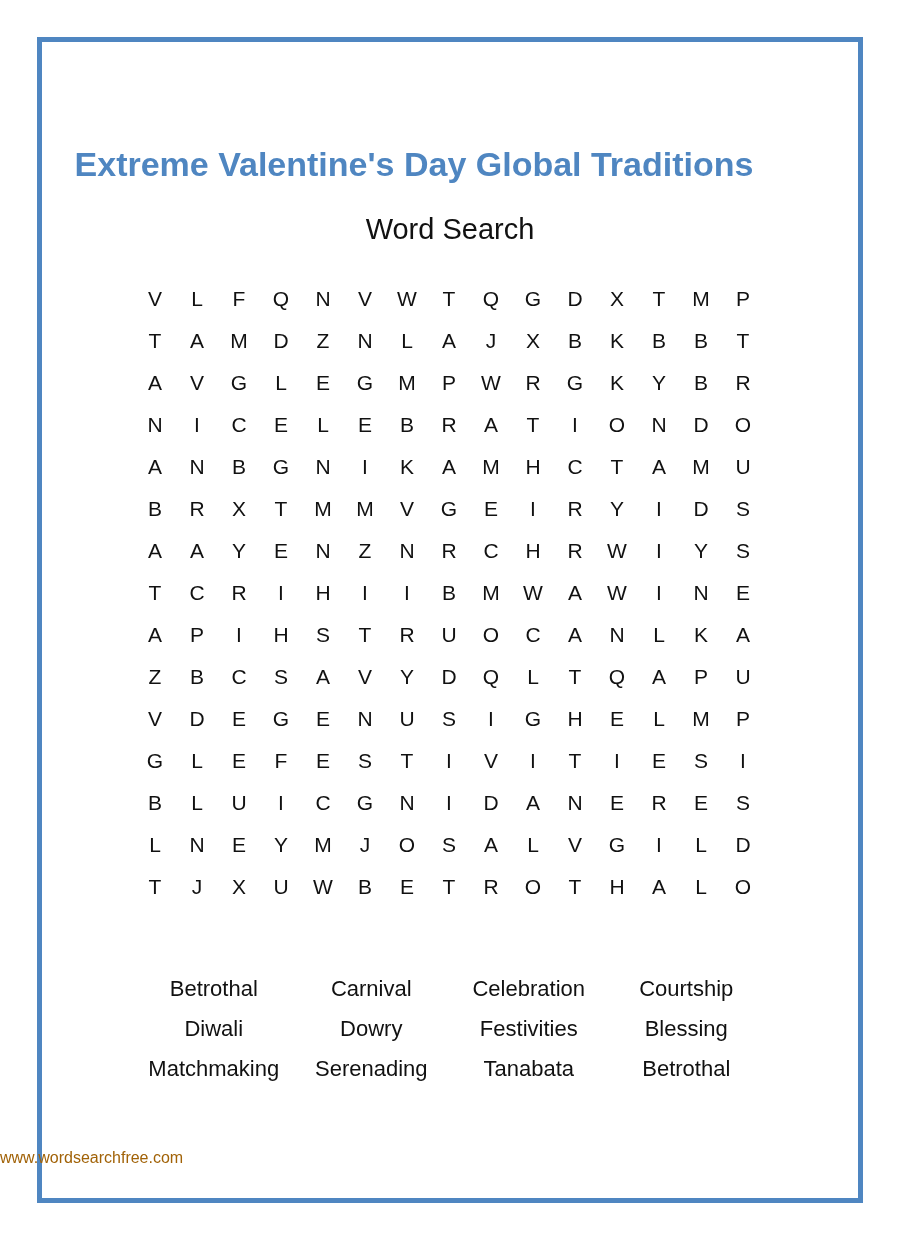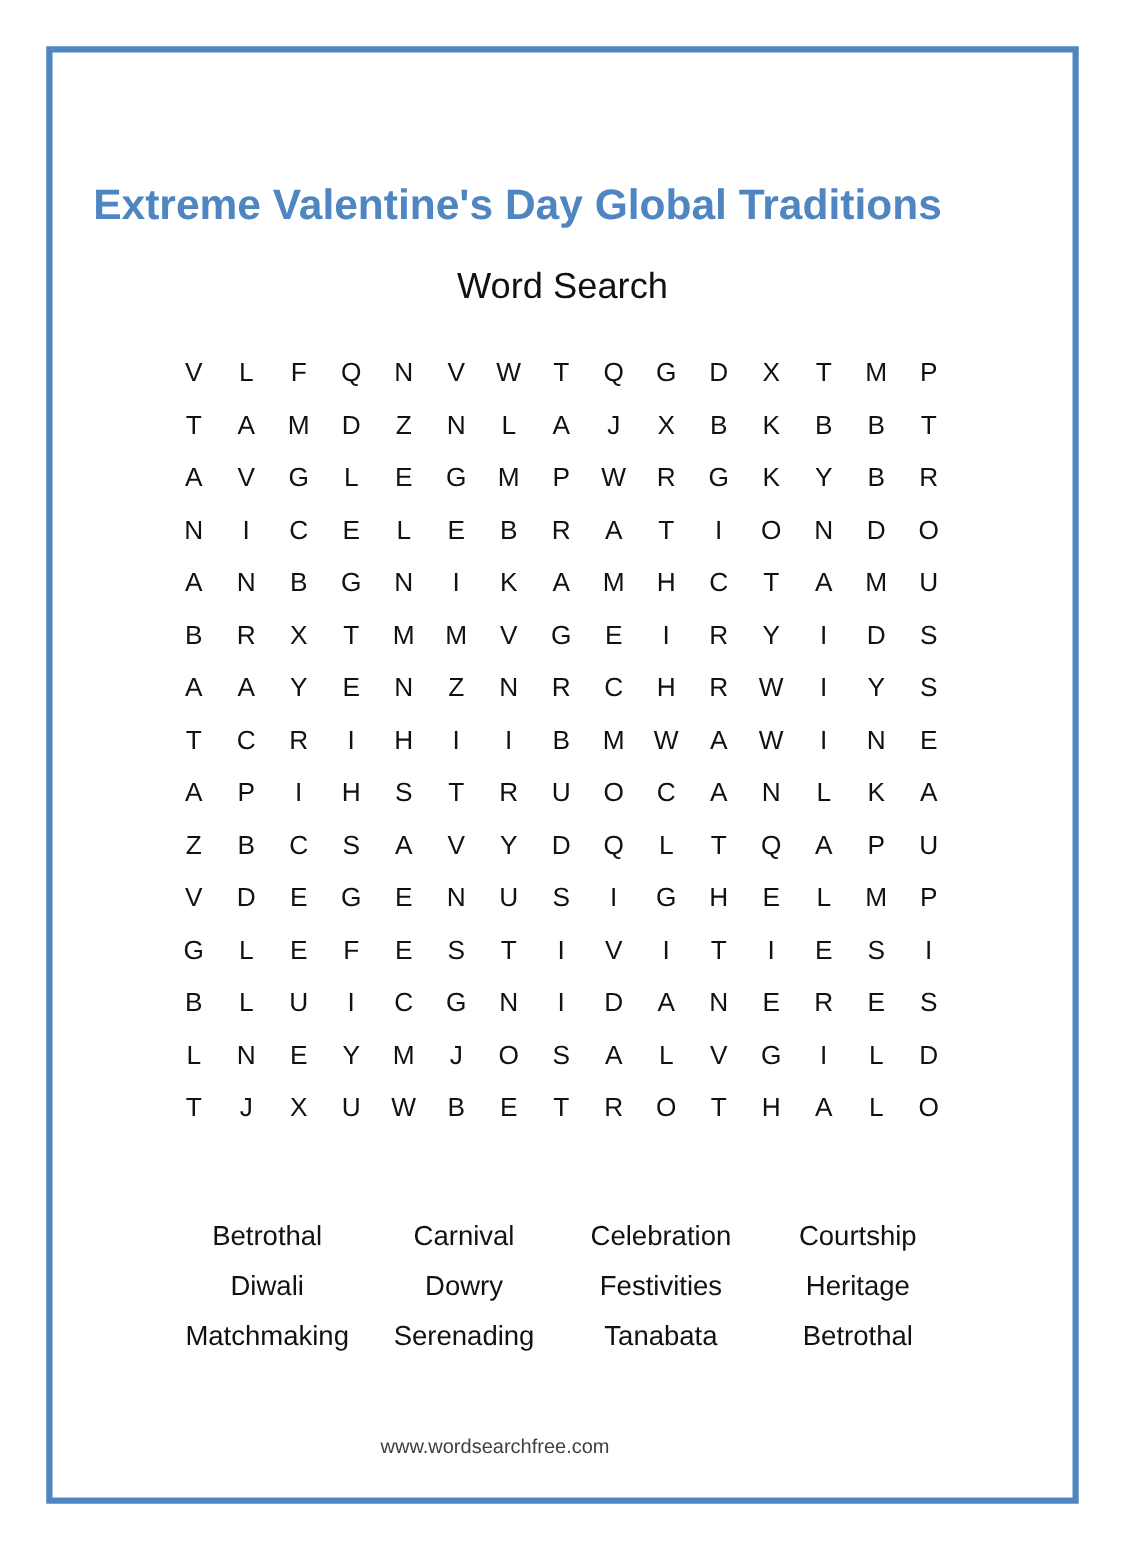--- a/index.html
+++ b/index.html
@@ -22,22 +22,22 @@
   }
   .cell {
     font-size: 21px; color: #111; text-align: center; line-height: 34px;
   }
   .words {
     position: absolute; left: 135px; top: 953px;
     display: grid; grid-template-columns: repeat(4, 157.5px); grid-auto-rows: 40px;
   }
   .word { font-size: 22px; color: #111; text-align: center; line-height: 32px; margin-top: 20px; }
   .footer {
-    position: absolute; left: 0; top: 1149px; width: 792px; text-align: center;
-    font-size: 16px; color: #404040;
+    position: absolute; left: 0; top: 1149px; width: 792px; 
+    font-size: 16px; color: #a16207;
   }
 </style>
 </head>
 <body>
 
 <div class="frame"></div>
 
 <div class="title">Extreme Valentine's Day Global Traditions</div>
 <div class="subtitle">Word Search</div>
 
@@ -270,20 +270,20 @@
   </div>
 
 <div class="words" id="words">
     <div class="word">Betrothal</div>
     <div class="word">Carnival</div>
     <div class="word">Celebration</div>
     <div class="word">Courtship</div>
     <div class="word">Diwali</div>
     <div class="word">Dowry</div>
     <div class="word">Festivities</div>
-    <div class="word">Heritage</div>
+    <div class="word">Blessing</div>
     <div class="word">Matchmaking</div>
     <div class="word">Serenading</div>
     <div class="word">Tanabata</div>
     <div class="word">Betrothal</div>
   </div>
 
 <div class="footer">www.wordsearchfree.com</div>
 
 </body></html>

